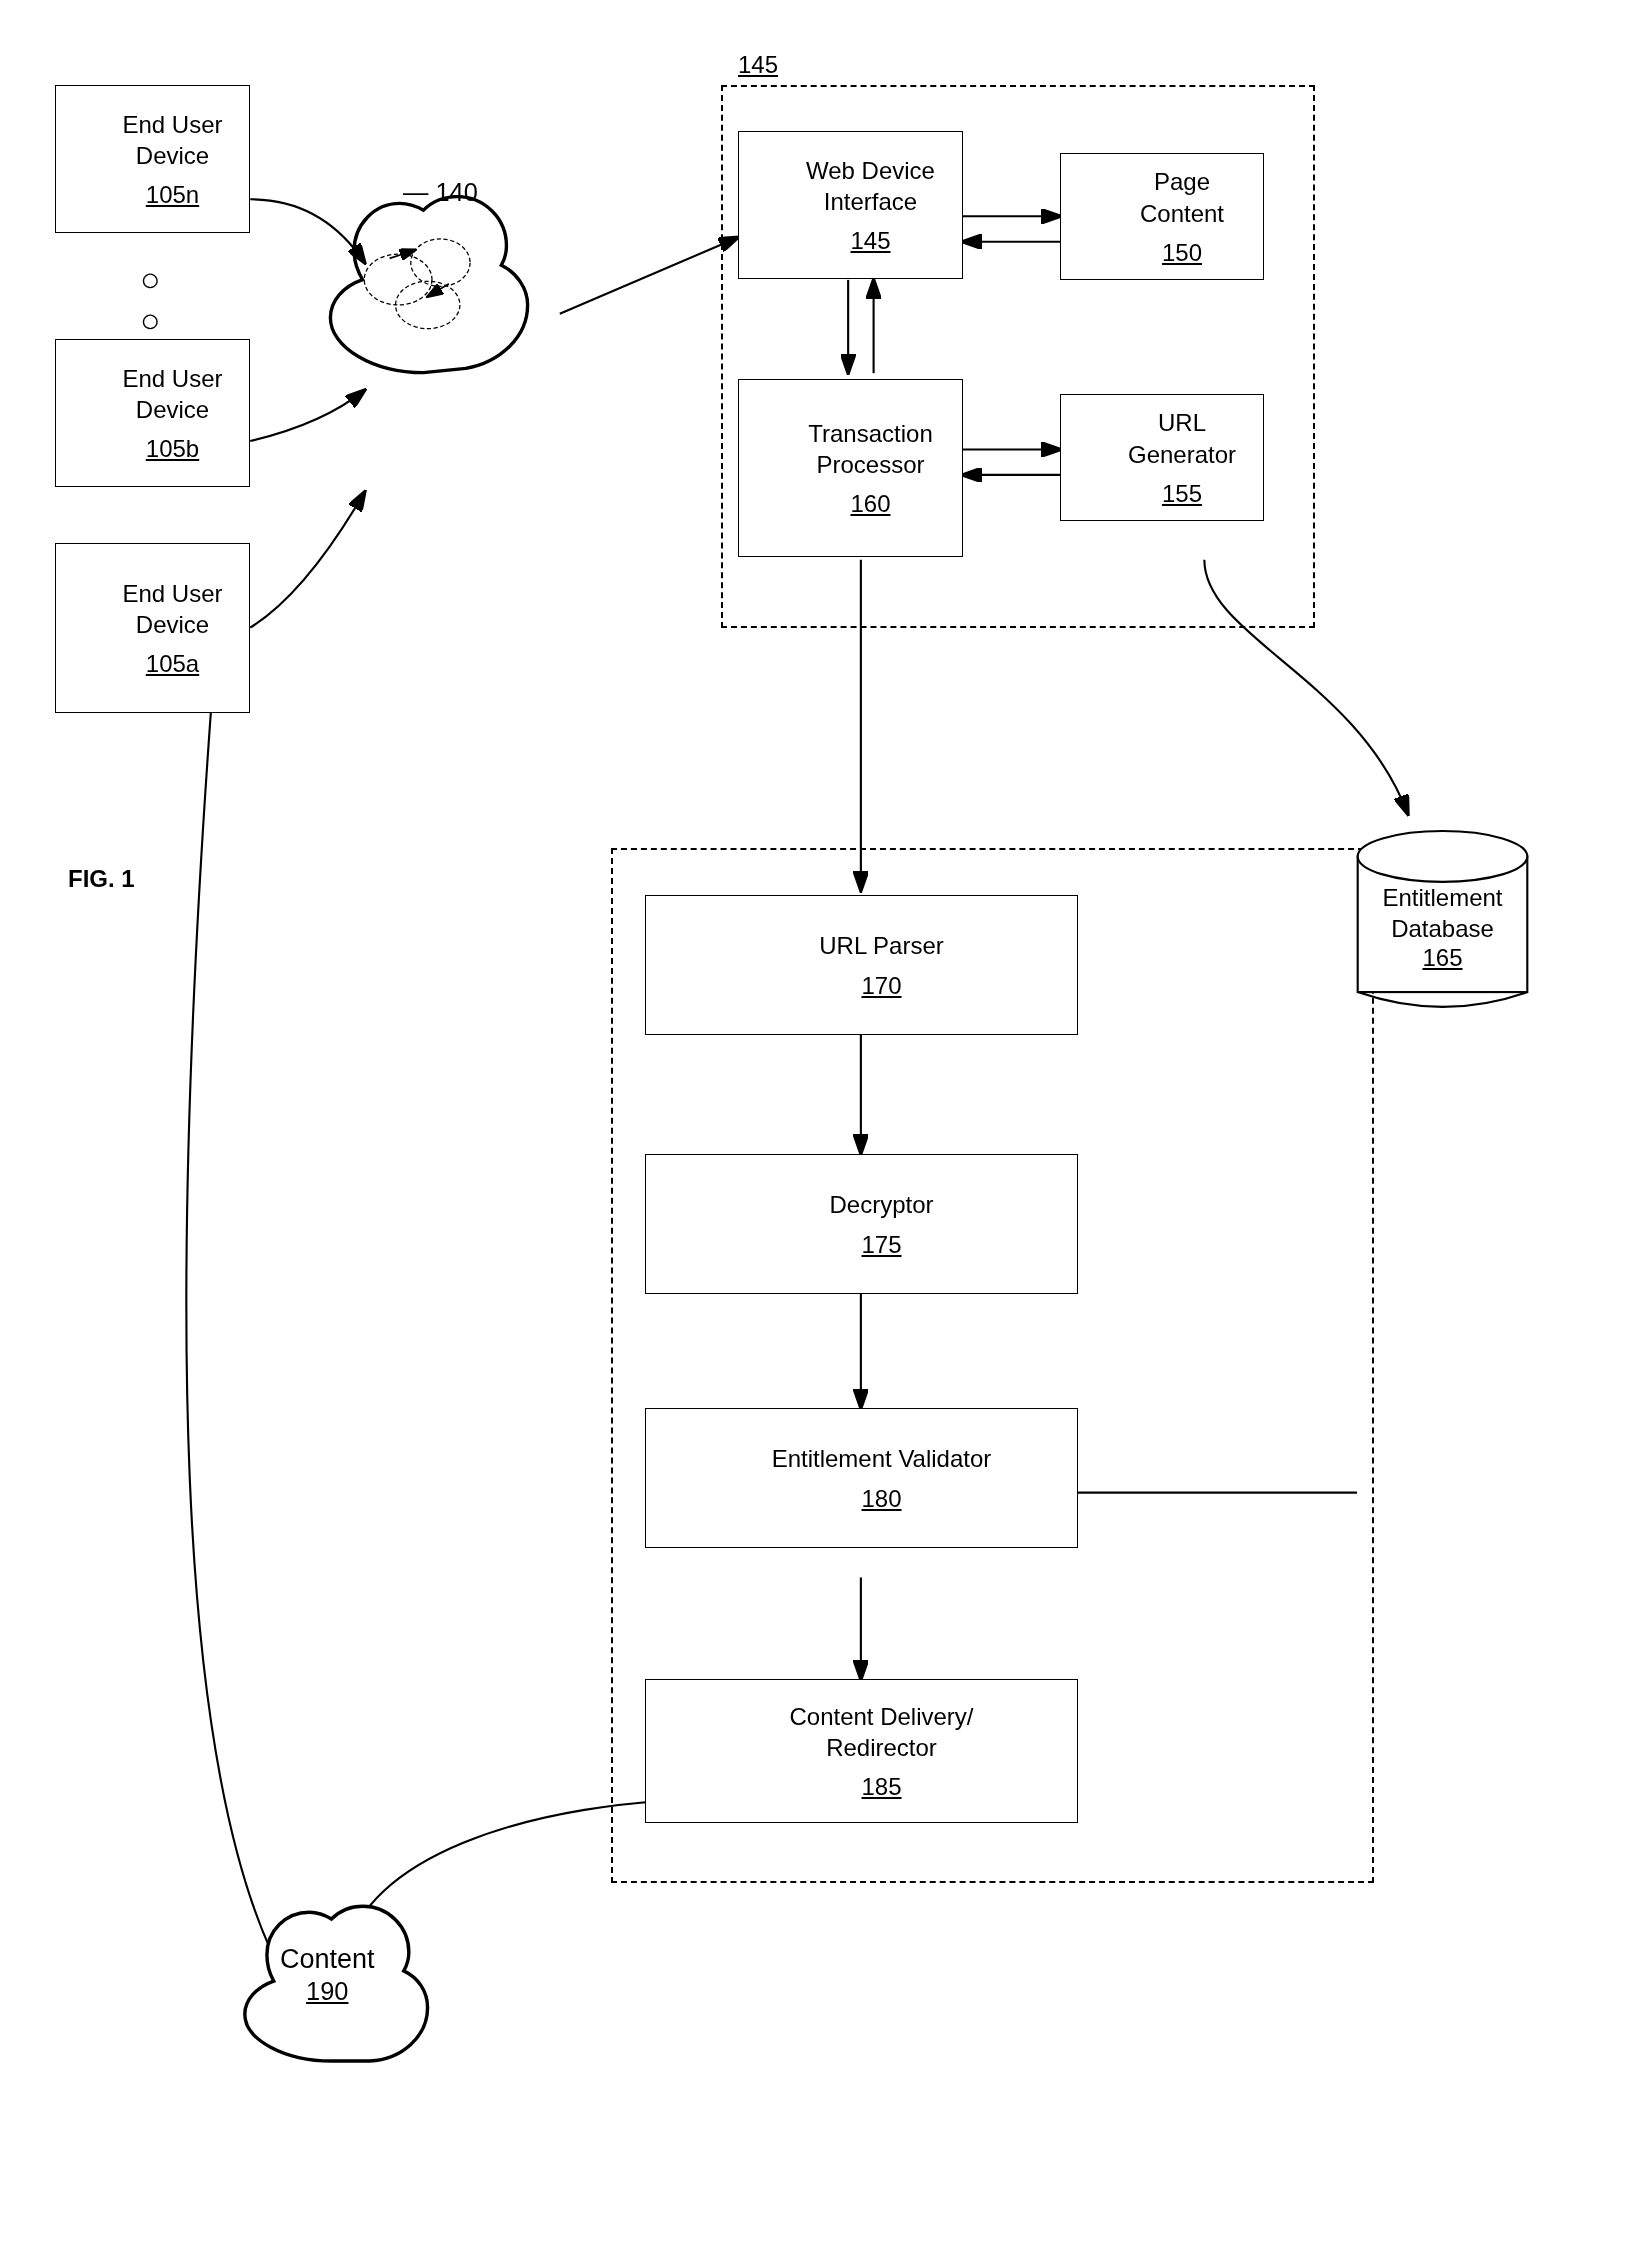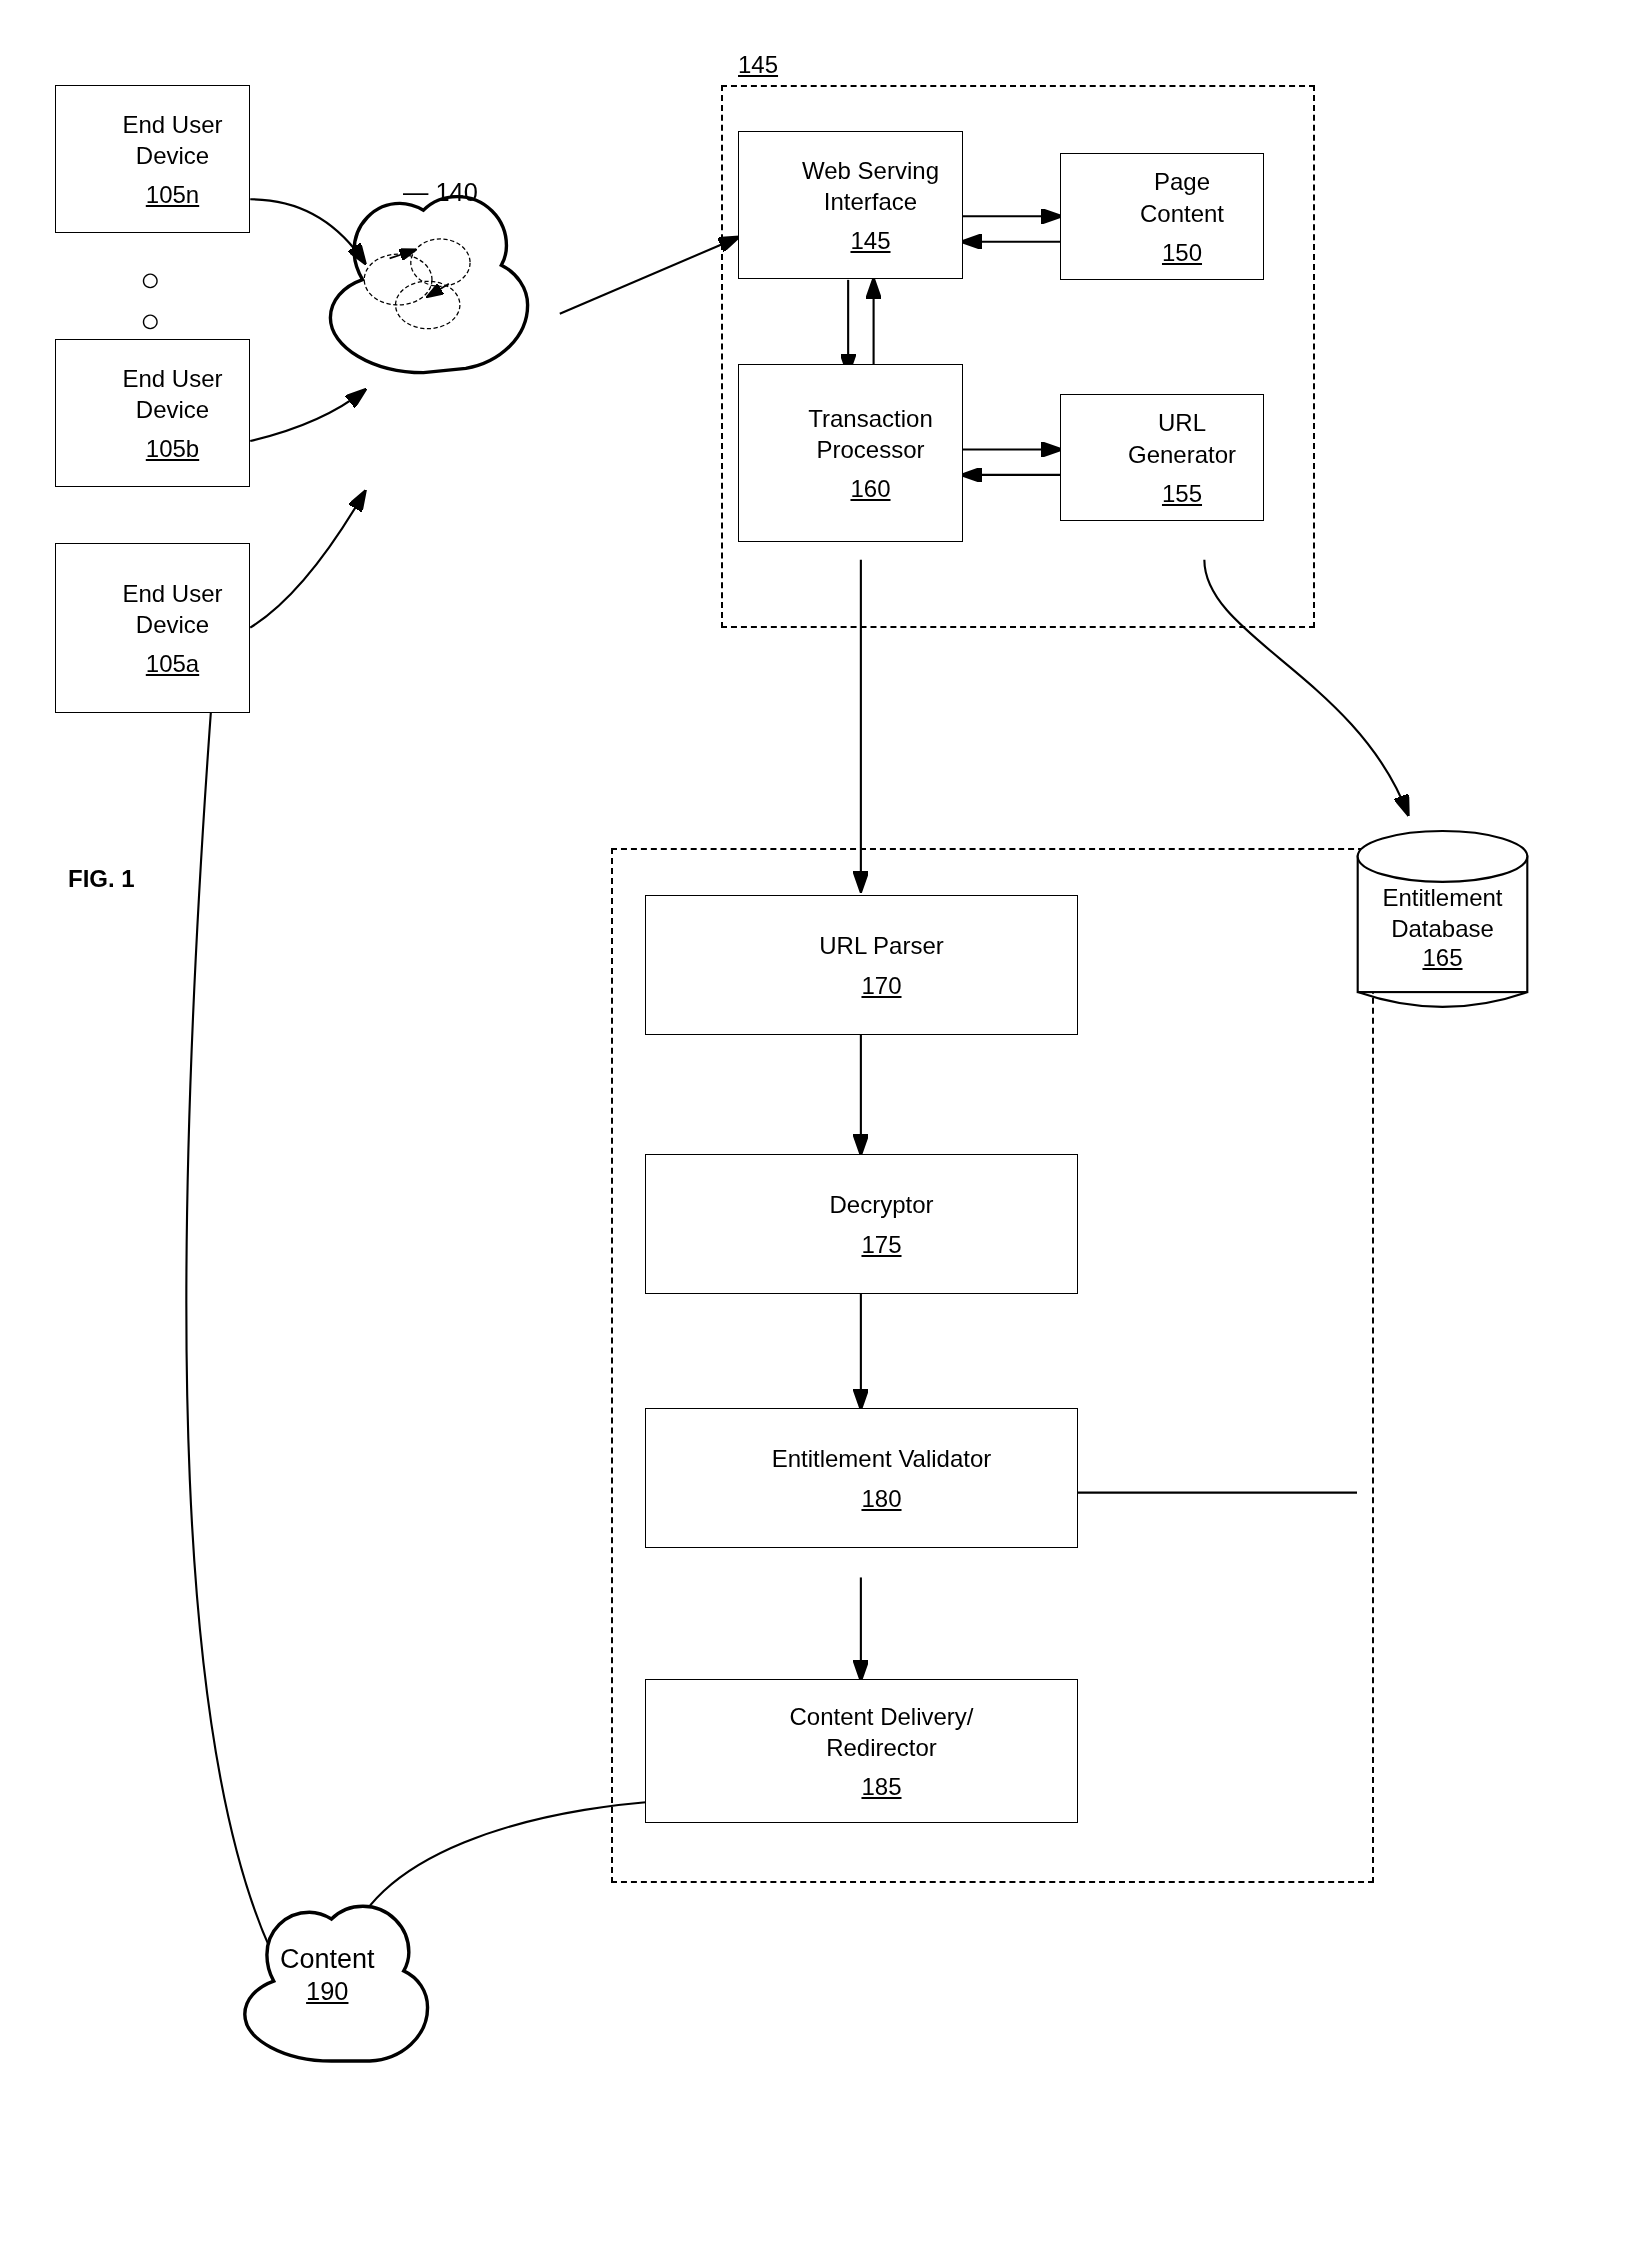--- a/index.html
+++ b/index.html
@@ -157,31 +157,31 @@
 
   <div class="dashed-box" style="left:721px; top:85px; width:594px; height:543px;"></div>
 
   <div class="ref-label" style="left:738px; top:51px;">
     <span class="num">145</span>
   </div>
 
   <div class="dashed-box" style="left:611px; top:848px; width:763px; height:1035px;"></div>
 
   <div class="box" style="left:738px; top:131px; width:225px; height:148px;">
-    <span class="box-label" style="white-space:pre-line;">Web Serving
+    <span class="box-label" style="white-space:pre-line;">Web Device
 Interface</span>
     <span class="box-number">145</span>
   </div>
 
   <div class="box" style="left:1060px; top:153px; width:204px; height:127px;">
     <span class="box-label">Page<br>Content</span>
     <span class="box-number">150</span>
   </div>
 
-  <div class="box" style="left:738px; top:364px; width:225px; height:178px;">
+  <div class="box" style="left:738px; top:379px; width:225px; height:178px;">
     <span class="box-label">Transaction<br>Processor</span>
     <span class="box-number">160</span>
   </div>
 
   <div class="box" style="left:1060px; top:394px; width:204px; height:127px;">
     <span class="box-label">URL<br>Generator</span>
     <span class="box-number">155</span>
   </div>
 
   <div class="box" style="left:645px; top:895px; width:433px; height:140px;">

